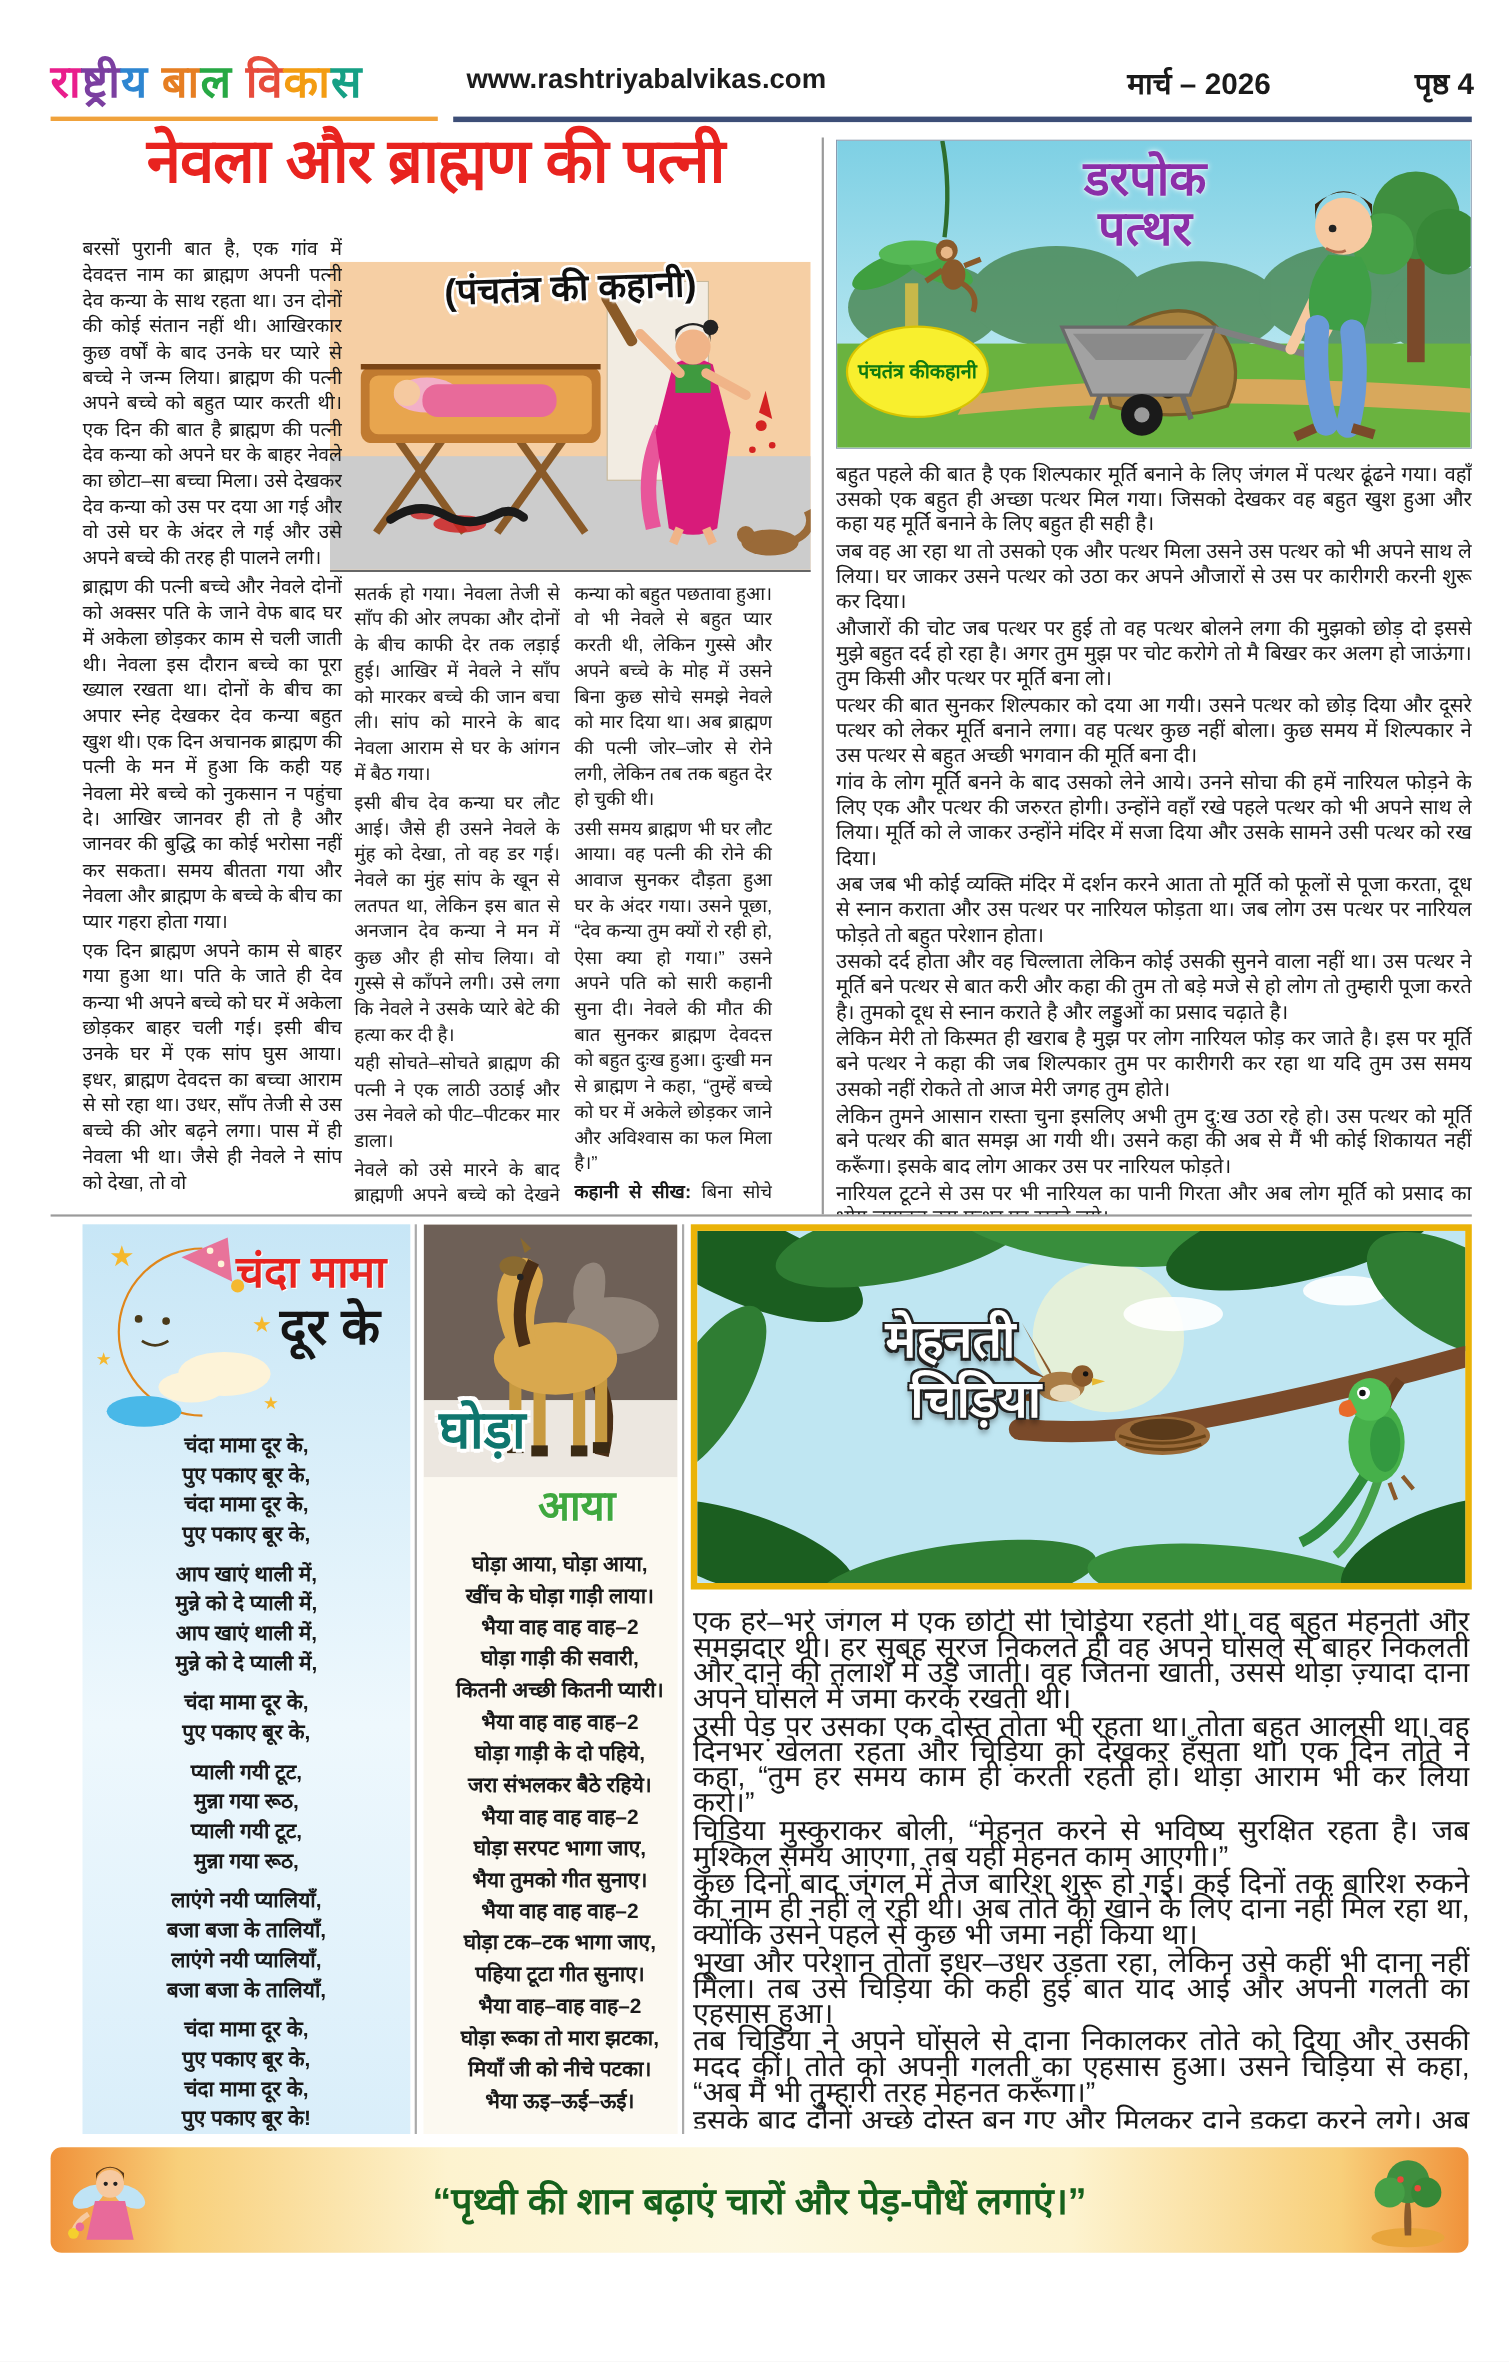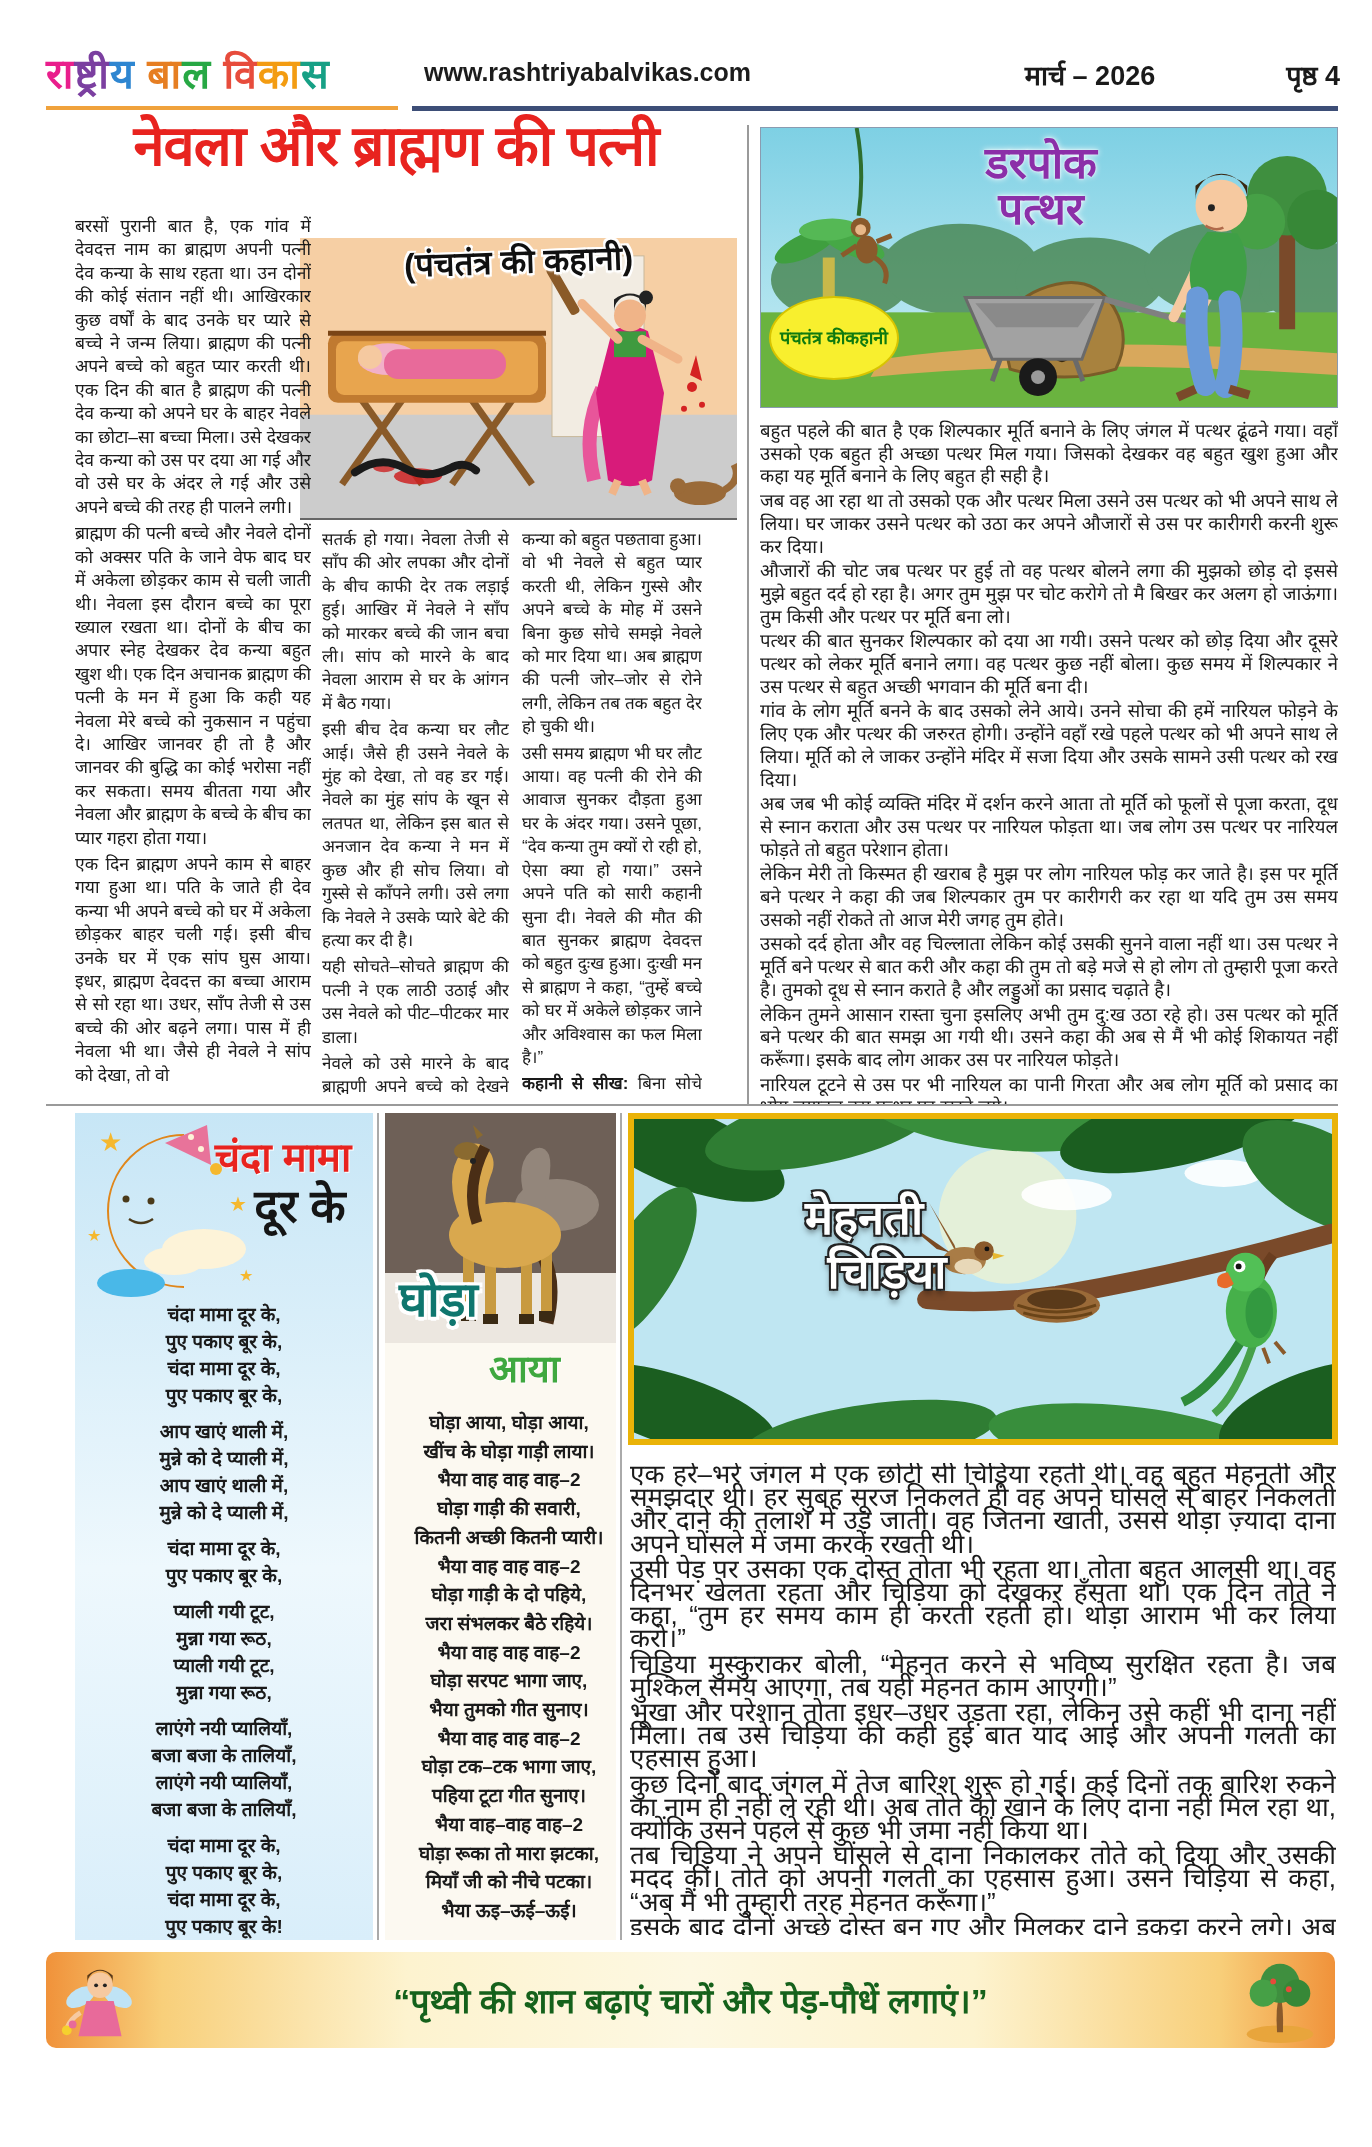--- a/index.html
+++ b/index.html
@@ -253,22 +253,22 @@
     </div>
   </div>
 
   <div class="text2">
       <p class="para">बहुत पहले की बात है एक शिल्पकार मूर्ति बनाने के लिए जंगल में पत्थर ढूंढने गया। वहाँ उसको एक बहुत ही अच्छा पत्थर मिल गया। जिसको देखकर वह बहुत खुश हुआ और कहा यह मूर्ति बनाने के लिए बहुत ही सही है।</p>
       <p class="para">जब वह आ रहा था तो उसको एक और पत्थर मिला उसने उस पत्थर को भी अपने साथ ले लिया। घर जाकर उसने पत्थर को उठा कर अपने औजारों से उस पर कारीगरी करनी शुरू कर दिया।</p>
       <p class="para">औजारों की चोट जब पत्थर पर हुई तो वह पत्थर बोलने लगा की मुझको छोड़ दो इससे मुझे बहुत दर्द हो रहा है। अगर तुम मुझ पर चोट करोगे तो मै बिखर कर अलग हो जाऊंगा। तुम किसी और पत्थर पर मूर्ति बना लो।</p>
       <p class="para">पत्थर की बात सुनकर शिल्पकार को दया आ गयी। उसने पत्थर को छोड़ दिया और दूसरे पत्थर को लेकर मूर्ति बनाने लगा। वह पत्थर कुछ नहीं बोला। कुछ समय में शिल्पकार ने उस पत्थर से बहुत अच्छी भगवान की मूर्ति बना दी।</p>
       <p class="para">गांव के लोग मूर्ति बनने के बाद उसको लेने आये। उनने सोचा की हमें नारियल फोड़ने के लिए एक और पत्थर की जरुरत होगी। उन्होंने वहाँ रखे पहले पत्थर को भी अपने साथ ले लिया। मूर्ति को ले जाकर उन्होंने मंदिर में सजा दिया और उसके सामने उसी पत्थर को रख दिया।</p>
       <p class="para">अब जब भी कोई व्यक्ति मंदिर में दर्शन करने आता तो मूर्ति को फूलों से पूजा करता, दूध से स्नान कराता और उस पत्थर पर नारियल फोड़ता था। जब लोग उस पत्थर पर नारियल फोड़ते तो बहुत परेशान होता।</p>
+      <p class="para">उसको दर्द होता और वह चिल्लाता लेकिन कोई उसकी सुनने वाला नहीं था। उस पत्थर ने मूर्ति बने पत्थर से बात करी और कहा की तुम तो बड़े मजे से हो लोग तो तुम्हारी पूजा करते है। तुमको दूध से स्नान कराते है और लड्डुओं का प्रसाद चढ़ाते है।</p>
       <p class="para">लेकिन मेरी तो किस्मत ही खराब है मुझ पर लोग नारियल फोड़ कर जाते है। इस पर मूर्ति बने पत्थर ने कहा की जब शिल्पकार तुम पर कारीगरी कर रहा था यदि तुम उस समय उसको नहीं रोकते तो आज मेरी जगह तुम होते।</p>
-      <p class="para">उसको दर्द होता और वह चिल्लाता लेकिन कोई उसकी सुनने वाला नहीं था। उस पत्थर ने मूर्ति बने पत्थर से बात करी और कहा की तुम तो बड़े मजे से हो लोग तो तुम्हारी पूजा करते है। तुमको दूध से स्नान कराते है और लड्डुओं का प्रसाद चढ़ाते है।</p>
       <p class="para">लेकिन तुमने आसान रास्ता चुना इसलिए अभी तुम दु:ख उठा रहे हो। उस पत्थर को मूर्ति बने पत्थर की बात समझ आ गयी थी। उसने कहा की अब से मैं भी कोई शिकायत नहीं करूँगा। इसके बाद लोग आकर उस पर नारियल फोड़ते।</p>
       <p class="para">नारियल टूटने से उस पर भी नारियल का पानी गिरता और अब लोग मूर्ति को प्रसाद का भोग लगाकर उस पत्थर पर रखने लगे।</p>
     </div>
 
   <div class="hdiv"></div>
 
   <div class="poem1">
     <div class="poem1-art">
       <svg viewBox="0 0 190 185">
         <path d="M105,14 A74,74 0 1 0 105,166 A58,58 0 1 1 105,14 Z" fill="#f5a623" stroke="#e0861a" stroke-width="2"></path>
@@ -424,22 +424,22 @@
       </svg>
       <div class="title3">
         <span class="t3a">मेहनती</span>
         <span class="t3b">चिड़िया</span>
       </div>
     </div>
     <div class="text3">
         <p class="para">एक हरे–भरे जंगल में एक छोटी सी चिड़िया रहती थी। वह बहुत मेहनती और समझदार थी। हर सुबह सूरज निकलते ही वह अपने घोंसले से बाहर निकलती और दाने की तलाश में उड़ जाती। वह जितना खाती, उससे थोड़ा ज़्यादा दाना अपने घोंसले में जमा करके रखती थी।</p>
         <p class="para">उसी पेड़ पर उसका एक दोस्त तोता भी रहता था। तोता बहुत आलसी था। वह दिनभर खेलता रहता और चिड़िया को देखकर हँसता था। एक दिन तोते ने कहा, “तुम हर समय काम ही करती रहती हो। थोड़ा आराम भी कर लिया करो।”</p>
         <p class="para">चिड़िया मुस्कुराकर बोली, “मेहनत करने से भविष्य सुरक्षित रहता है। जब मुश्किल समय आएगा, तब यही मेहनत काम आएगी।”</p>
+        <p class="para">कुछ दिनों बाद जंगल में तेज बारिश शुरू हो गई। कई दिनों तक बारिश रुकने का नाम ही नहीं ले रही थी। अब तोते को खाने के लिए दाना नहीं मिल रहा था, क्योंकि उसने पहले से कुछ भी जमा नहीं किया था।</p>
         <p class="para">भूखा और परेशान तोता इधर–उधर उड़ता रहा, लेकिन उसे कहीं भी दाना नहीं मिला। तब उसे चिड़िया की कही हुई बात याद आई और अपनी गलती का एहसास हुआ।</p>
-        <p class="para">कुछ दिनों बाद जंगल में तेज बारिश शुरू हो गई। कई दिनों तक बारिश रुकने का नाम ही नहीं ले रही थी। अब तोते को खाने के लिए दाना नहीं मिल रहा था, क्योंकि उसने पहले से कुछ भी जमा नहीं किया था।</p>
         <p class="para">तब चिड़िया ने अपने घोंसले से दाना निकालकर तोते को दिया और उसकी मदद की। तोते को अपनी गलती का एहसास हुआ। उसने चिड़िया से कहा, “अब मैं भी तुम्हारी तरह मेहनत करूँगा।”</p>
         <p class="para">इसके बाद दोनों अच्छे दोस्त बन गए और मिलकर दाने इकट्ठा करने लगे। अब तोता भी मेहनत का महत्व समझ चुका था। धीरे–धीरे उसने भी अपने घोंसले में दाना जमा करना शुरू कर दिया।</p>
         <p class="para">उस दिन के बाद तोता भी रोज मेहनत करने लगा।</p>
         <p class="para">सीख – मेहनत और दूरदर्शिता हमें हर कठिन परिस्थिति में सुरक्षित रखती है।</p>
       </div>
   </div>
 
   <div class="footer">
     <div class="footer-art left">
       <svg viewBox="0 0 90 90">

